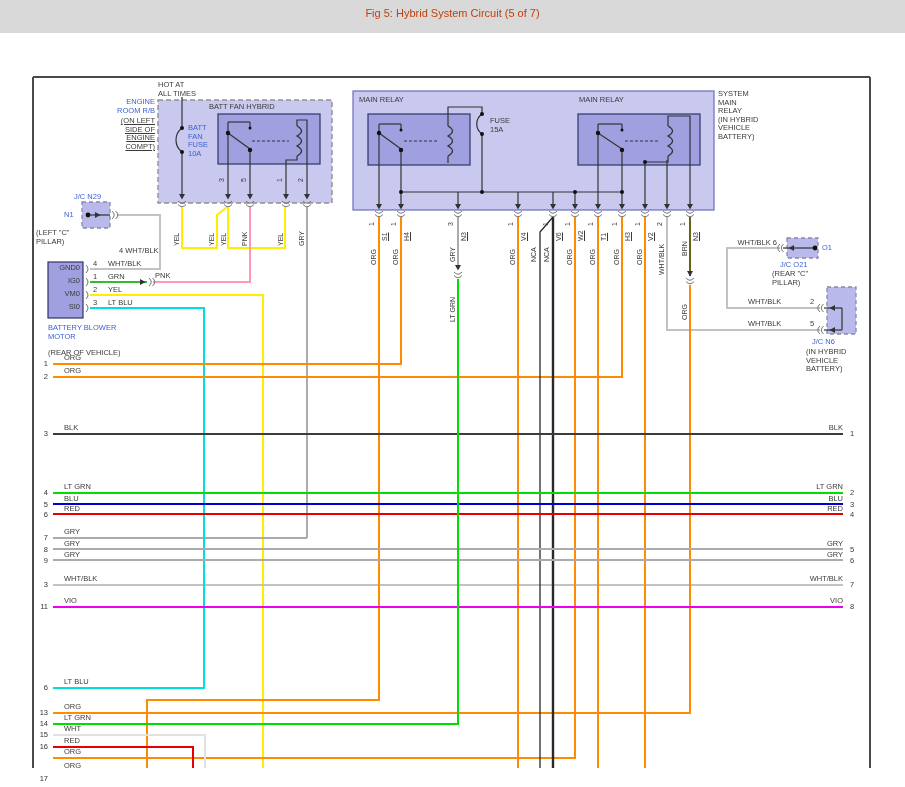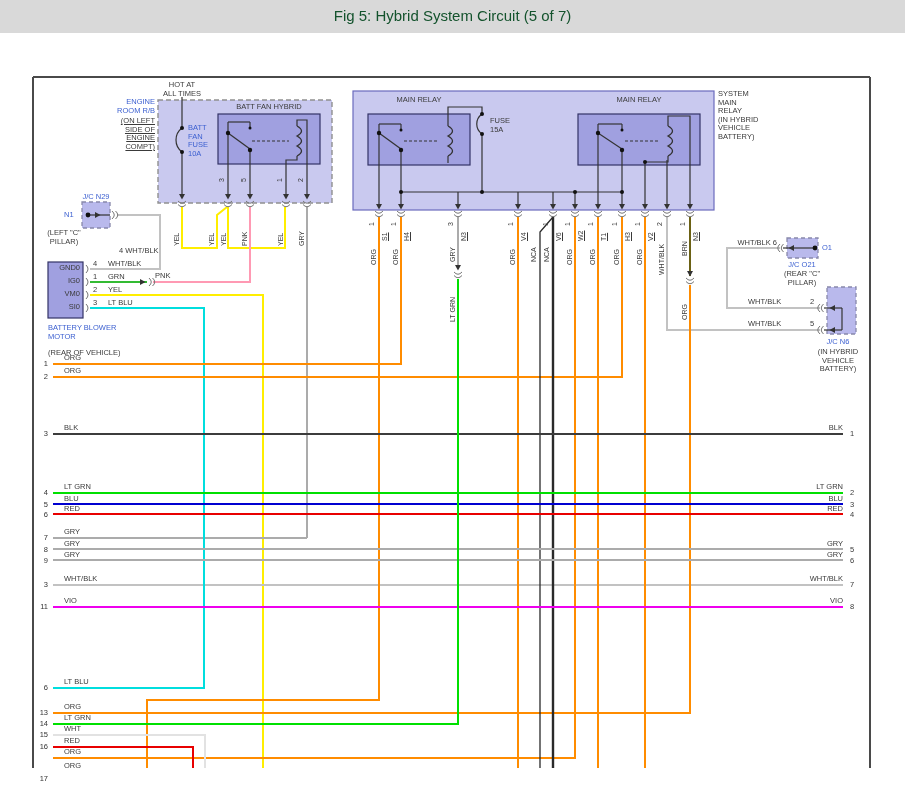--- a/index.html
+++ b/index.html
@@ -1,26 +1,26 @@
 <!DOCTYPE html>
 <html><head>
 <meta charset="utf-8">
 <style>
   html,body{margin:0;padding:0;background:#fff;}
   #stage{position:relative;width:905px;height:787px;background:#fff;overflow:hidden;
          font-family:"Liberation Sans","DejaVu Sans",sans-serif;}
   #titlebar{position:absolute;left:0;top:0;width:905px;height:33px;background:#d9d9d9;}
   #titlebar .t{position:absolute;left:0;top:7px;width:100%;text-align:center;
-               font-size:15px;color:#14532d;}
+               font-size:11px;color:#c2410c;}
   svg{position:absolute;left:0;top:0;}
   .lbl{position:absolute;font-size:7.5px;color:#3a3a3a;line-height:8.6px;white-space:nowrap;}
   .pre{white-space:pre-line;}
   .blue{color:#3b5fd0;}
   .lnk{color:#3b5fd0;text-decoration:underline;cursor:pointer;}
-  .ctr{text-align:center;}
+  .ctr{text-align:left;}
   .rgt{text-align:right;}
   .vt{position:absolute;font-size:7px;color:#3a3a3a;white-space:nowrap;
       transform:rotate(-90deg);transform-origin:0 0;}
   .num{position:absolute;font-size:7.5px;color:#333;width:14px;text-align:right;}
 </style>
 </head>
 <body>
 
 <div id="stage">
 

